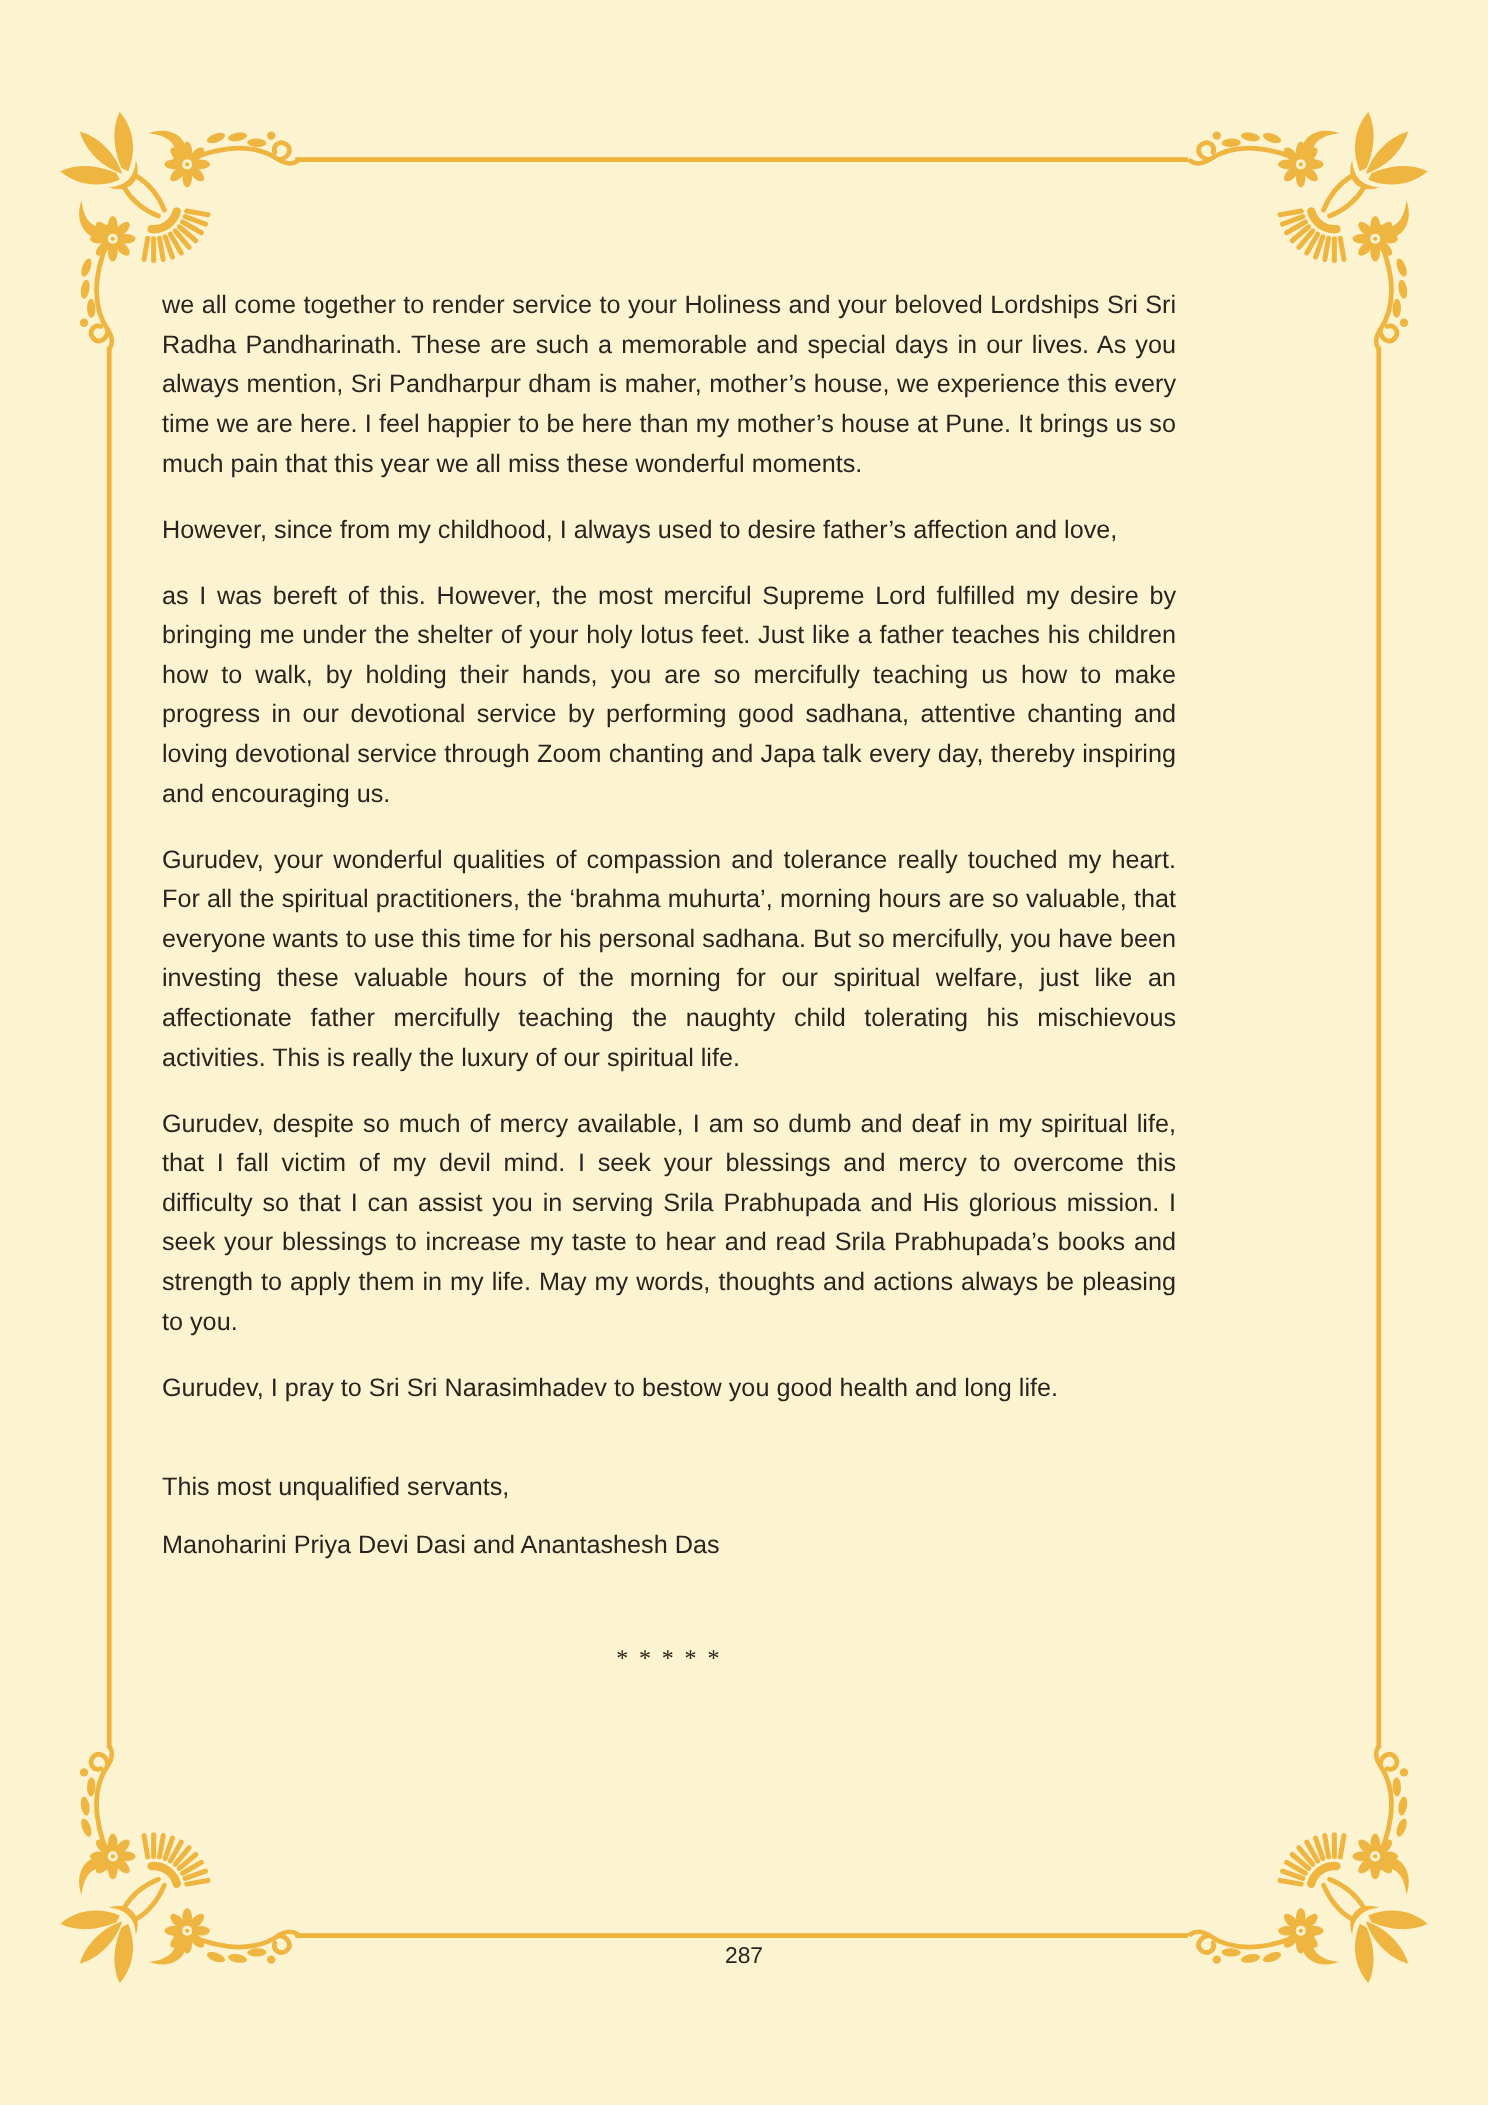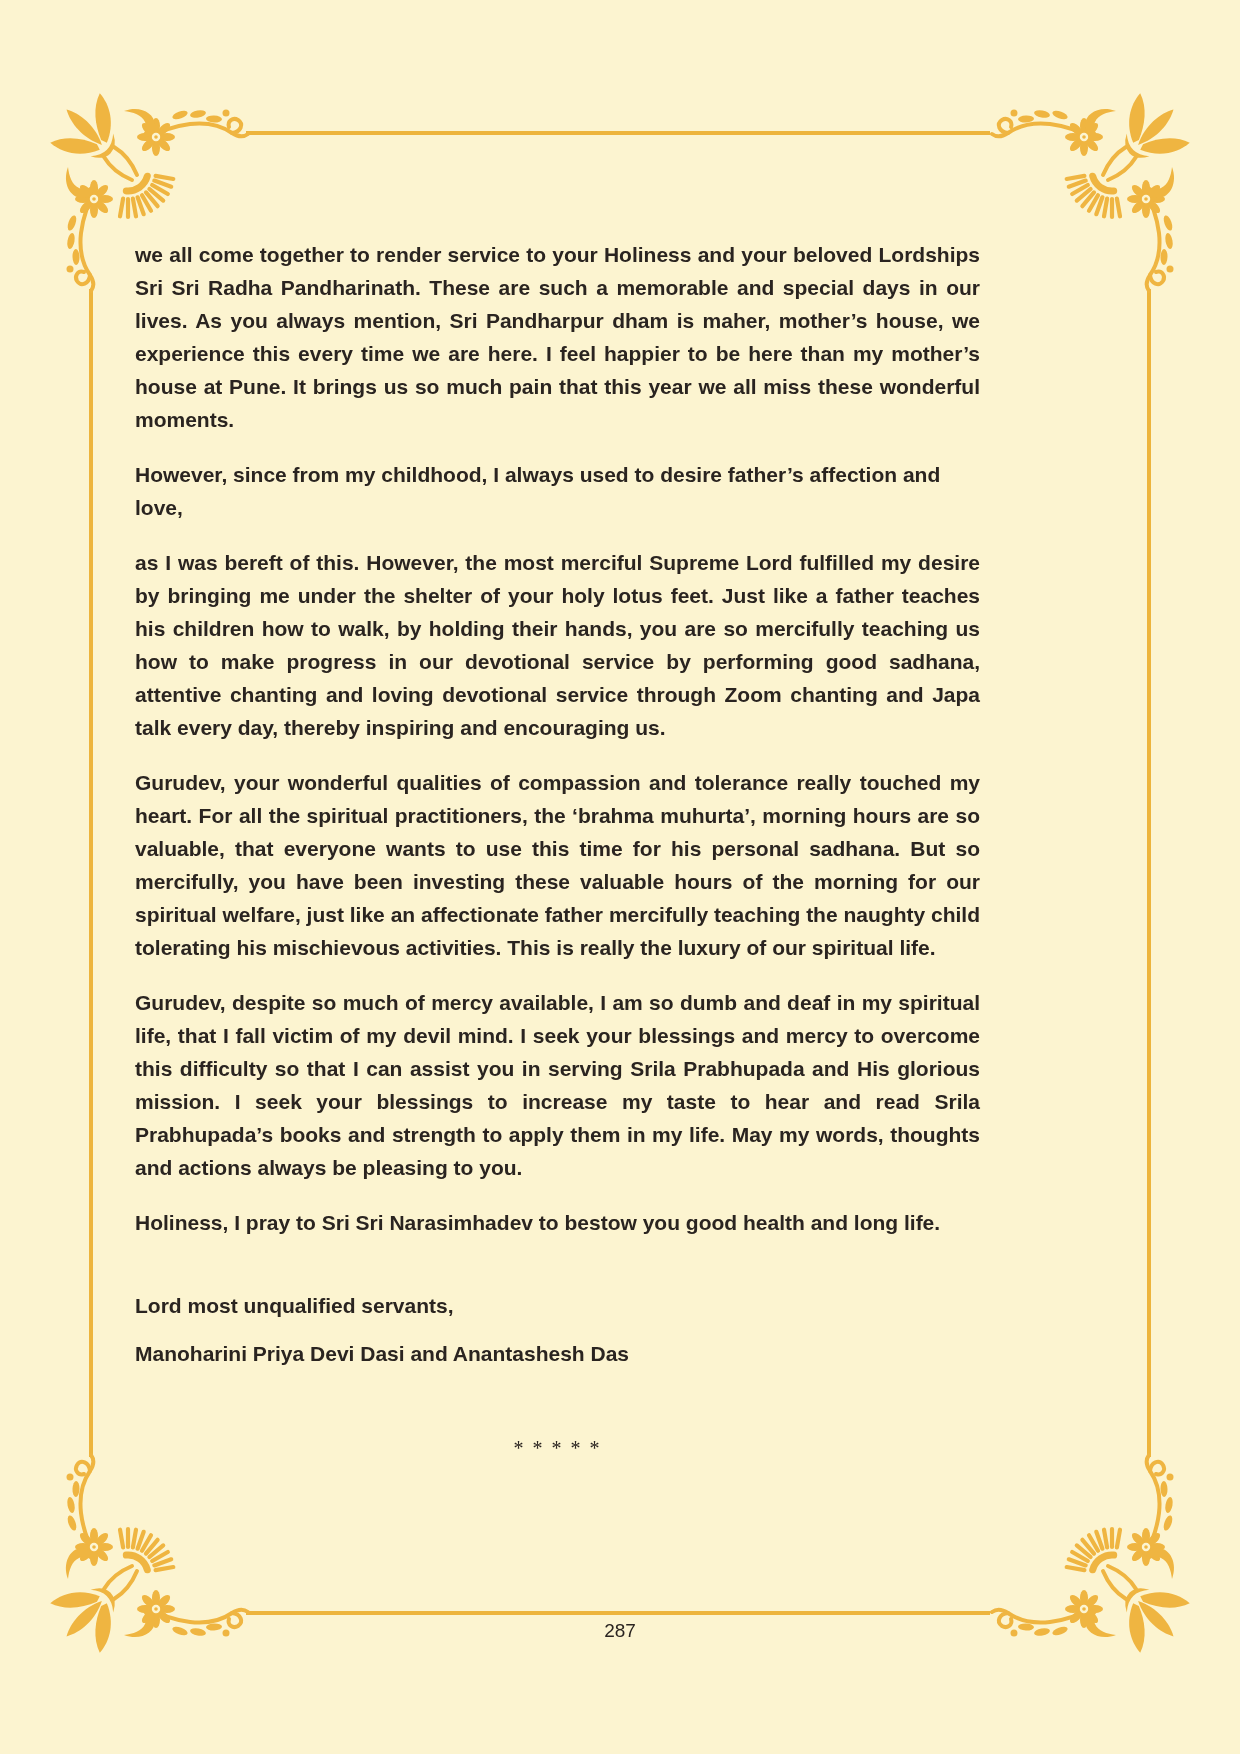--- a/index.html
+++ b/index.html
@@ -22,21 +22,21 @@
   .tl { left:50px;  top:93px; }
   .tr { left:985px; top:93px; }
   .bl { left:50px;  top:1448px; }
   .br { left:985px; top:1448px; }
   .st { fill:none; stroke:#EFB541; stroke-linecap:round; stroke-width:4; }
 
   .letter {
     position:absolute; left:135px; top:238px; width:845px;
     color:#2A2420; font-size:21px; line-height:33px;
   }
-  .letter p { margin:0 0 22px; text-align:justify;font-weight:bold; }
+  .letter p { margin:0 0 22px; text-align:justify; }
   .letter p.single { text-align:left; }
   .signature { margin-top:50px; }
   .signature p { margin:0 0 15px; text-align:left; }
   .separator {
     margin-top:62px; text-align:center;
     font-size:20px; letter-spacing:2px; color:#2A2420;
     font-family:"Liberation Serif", serif;
   }
   .page-number {
     position:absolute; left:0; top:1620px; width:100%;
@@ -112,23 +112,23 @@
 <svg class="corner br" viewBox="0 0 205 205">
   <use href="#corner-orn" transform="translate(205,205) scale(-1,-1)"></use>
 </svg>
 
 <div class="letter">
   <p>we all come together to render service to your Holiness and your beloved Lordships Sri Sri Radha Pandharinath. These are such a memorable and special days in our lives. As you always mention, Sri Pandharpur dham is maher, mother’s house, we experience this every time we are here. I feel happier to be here than my mother’s house at Pune. It brings us so much pain that this year we all miss these wonderful moments.</p>
   <p class="single">However, since from my childhood, I always used to desire father’s affection and love,</p>
   <p>as I was bereft of this. However, the most merciful Supreme Lord fulfilled my desire by bringing me under the shelter of your holy lotus feet. Just like a father teaches his children how to walk, by holding their hands, you are so mercifully teaching us how to make progress in our devotional service by performing good sadhana, attentive chanting and loving devotional service through Zoom chanting and Japa talk every day, thereby inspiring and encouraging us.</p>
   <p>Gurudev, your wonderful qualities of compassion and tolerance really touched my heart. For all the spiritual practitioners, the ‘brahma muhurta’, morning hours are so valuable, that everyone wants to use this time for his personal sadhana. But so mercifully, you have been investing these valuable hours of the morning for our spiritual welfare, just like an affectionate father mercifully teaching the naughty child tolerating his mischievous activities. This is really the luxury of our spiritual life.</p>
   <p>Gurudev, despite so much of mercy available, I am so dumb and deaf in my spiritual life, that I fall victim of my devil mind. I seek your blessings and mercy to overcome this difficulty so that I can assist you in serving Srila Prabhupada and His glorious mission. I seek your blessings to increase my taste to hear and read Srila Prabhupada’s books and strength to apply them in my life. May my words, thoughts and actions always be pleasing to you.</p>
-  <p class="single">Holiness, I pray to Sri Sri Narasimhadev to bestow you good health and long life.</p>
+  <p class="single">Gurudev, I pray to Sri Sri Narasimhadev to bestow you good health and long life.</p>
 
   <div class="signature">
-    <p>Lord most unqualified servants,</p>
+    <p>This most unqualified servants,</p>
     <p>Manoharini Priya Devi Dasi and Anantashesh Das</p>
   </div>
 
   <div class="separator">* * * * *</div>
 </div>
 
 <div class="page-number">287</div>
 
 </body></html>

